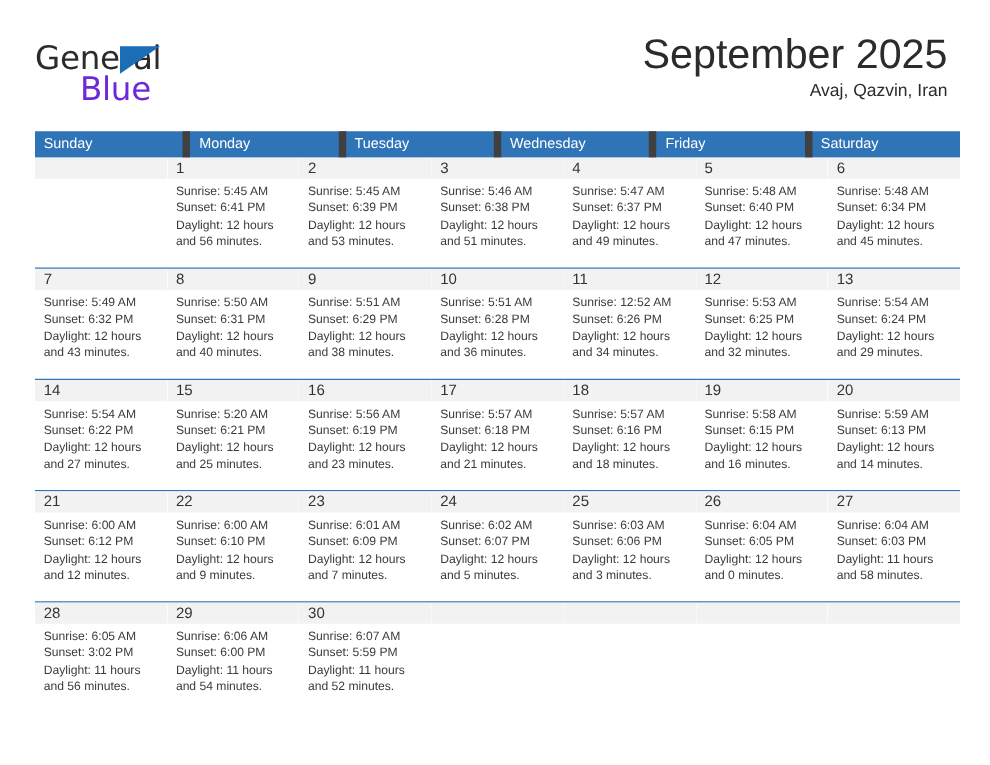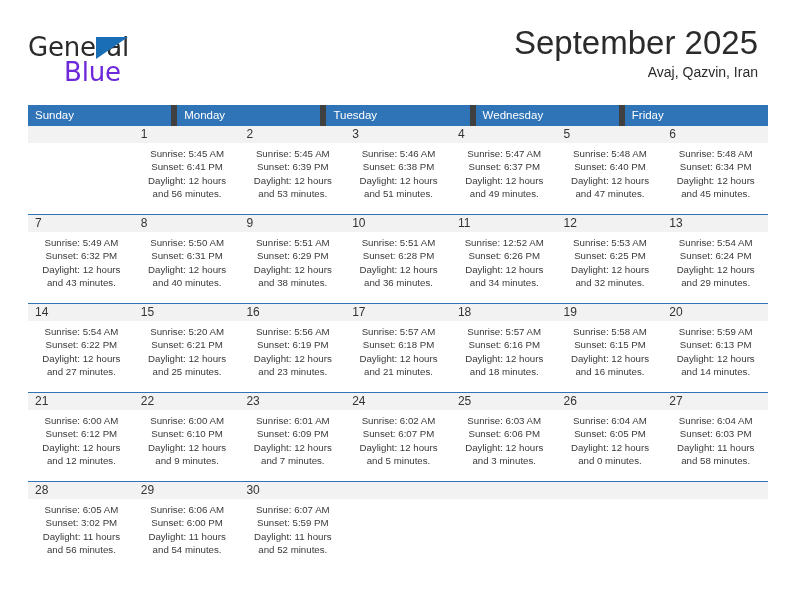--- a/index.html
+++ b/index.html
@@ -139,21 +139,20 @@
     color: #333333;
     line-height: 17px;
     padding-left: 7px;
     display: block;
   }
   .day-info {
     padding: 4px 6px 0 7px;
     font-size: 9.7px;
     line-height: 13.3px;
     color: #3a3a3a;
-    text-align: center;
   }
   .day-info div {
     white-space: nowrap;
   }
 </style>
 </head>
 <body>
 
 <div class="page">
 
@@ -173,20 +172,21 @@
   </div>
 
   <div class="calendar">
 
     <div class="weekday-header">
       <div class="weekday-cell">Sunday</div>
       <div class="weekday-cell">Monday</div>
       <div class="weekday-cell">Tuesday</div>
       <div class="weekday-cell">Wednesday</div>
       <div class="weekday-cell">Friday</div>
+      <div class="weekday-cell">Saturday</div>
     </div>
 
     <div class="week-row first">
       <div class="day-cell empty">
         <div class="day-num-band">
             <span class="day-num"></span>
           </div>
 
       </div>
       <div class="day-cell">

